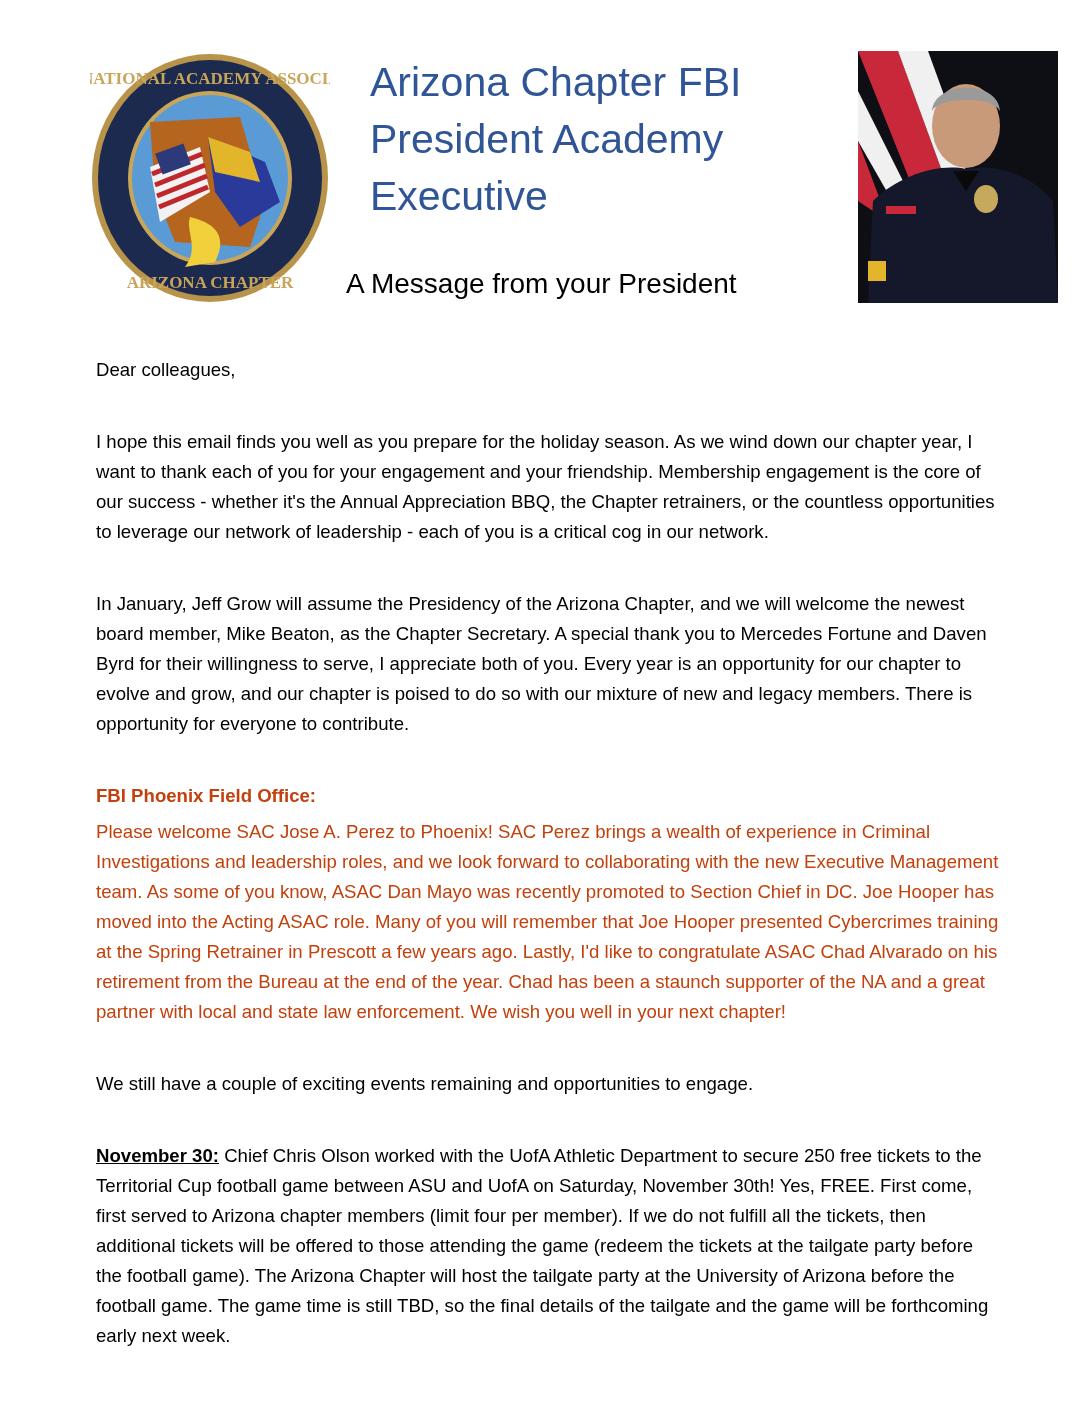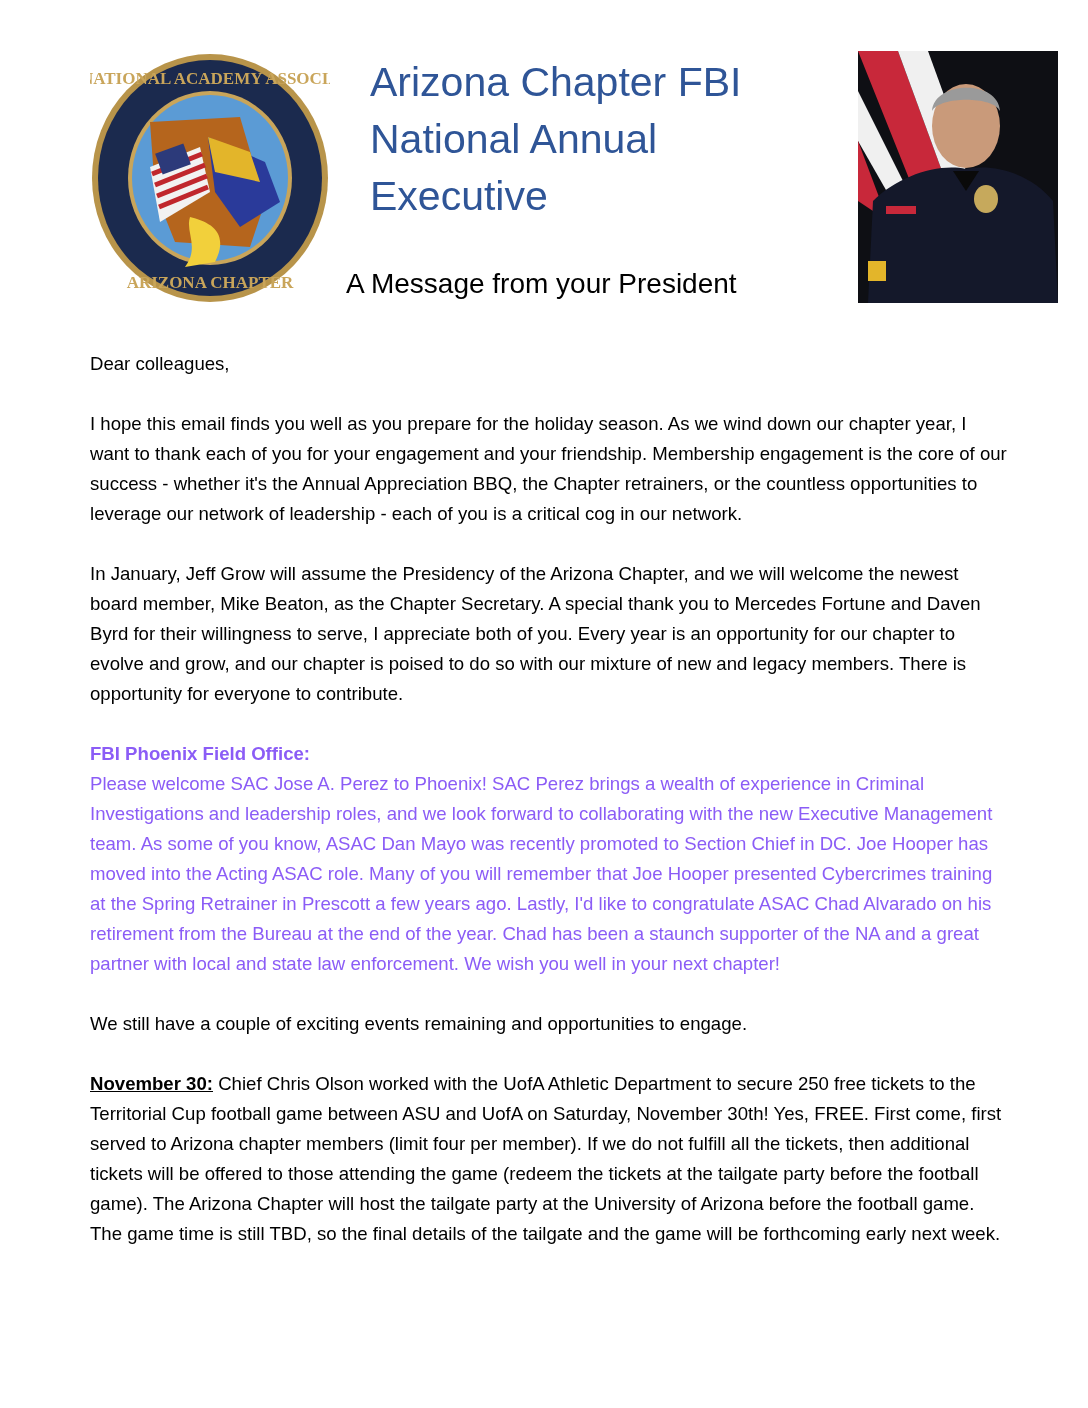--- a/index.html
+++ b/index.html
@@ -4,23 +4,23 @@
 <style>
   html, body { margin: 0; padding: 0; background: #ffffff; }
   body { width: 1088px; height: 1408px; position: relative; overflow: hidden;
          font-family: "Liberation Sans", "DejaVu Sans", sans-serif; color: #000; }
   .logo { position: absolute; left: 90px; top: 52px; width: 240px; height: 252px; }
   .title { position: absolute; left: 370px; top: 54px; width: 450px; text-align: left;
            color: #2f5597; font-size: 41px; line-height: 57px; }
   .subtitle { position: absolute; left: 346px; top: 264px; font-size: 28px; line-height: 40px; color: #000; }
   .photo { position: absolute; left: 858px; top: 51px; width: 200px; height: 252px; overflow: hidden; background: #0e0f14; }
   .content { position: absolute; left: 90px; top: 349px; width: 920px; font-size: 18.6px; line-height: 30px; }
-  .content p { margin: 0; }
+  .content p { margin: 6px; }
   .gap { height: 30px; }
-  .gray { color: #8b5cf6; }
+  .gray { color: #c2410c; }
   .bold { font-weight: bold; }
   .ul { font-weight: bold; text-decoration: underline; }
 </style>
 </head>
 <body>
 
 <div class="logo">
   <svg width="240" height="252" viewBox="0 0 240 252">
     <ellipse cx="120" cy="126" rx="118" ry="124" fill="#b8944a"></ellipse>
     <ellipse cx="120" cy="126" rx="112" ry="118" fill="#1b2a4e"></ellipse>
@@ -33,21 +33,21 @@
     <path d="M62,122 L112,102 M65,133 L115,113 M67,144 L117,124 M69,155 L118,135" stroke="#c0272d" stroke-width="5"></path>
     <rect x="68" y="96" width="30" height="22" fill="#2c3a7a" transform="rotate(-20 83 107)"></rect>
     <path d="M100,165 C120,170 140,180 125,210 L95,215 C110,195 95,180 100,165 Z" fill="#f2d03b"></path>
     <text x="120" y="32" text-anchor="middle" fill="#c9a55a" font-size="17" font-weight="bold" font-family="Liberation Serif, serif">FBI NATIONAL ACADEMY ASSOCIATES</text>
     <text x="120" y="236" text-anchor="middle" fill="#c9a55a" font-size="17" font-weight="bold" font-family="Liberation Serif, serif">ARIZONA CHAPTER</text>
   </svg>
 </div>
 
 <div class="title">
   <div>Arizona Chapter FBI</div>
-  <div>National Annual</div>
+  <div>President Academy</div>
   <div>Executive</div>
 </div>
 
 <div class="subtitle">A Message from your President</div>
 
 <div class="photo">
   <svg width="200" height="252" viewBox="0 0 200 252">
     <rect width="200" height="252" fill="#0e0f14"></rect>
     <path d="M0,0 L40,0 L95,150 L60,150 Z" fill="#c8283a"></path>
     <path d="M40,0 L70,0 L110,110 L95,150 Z" fill="#f0f0f0"></path>

